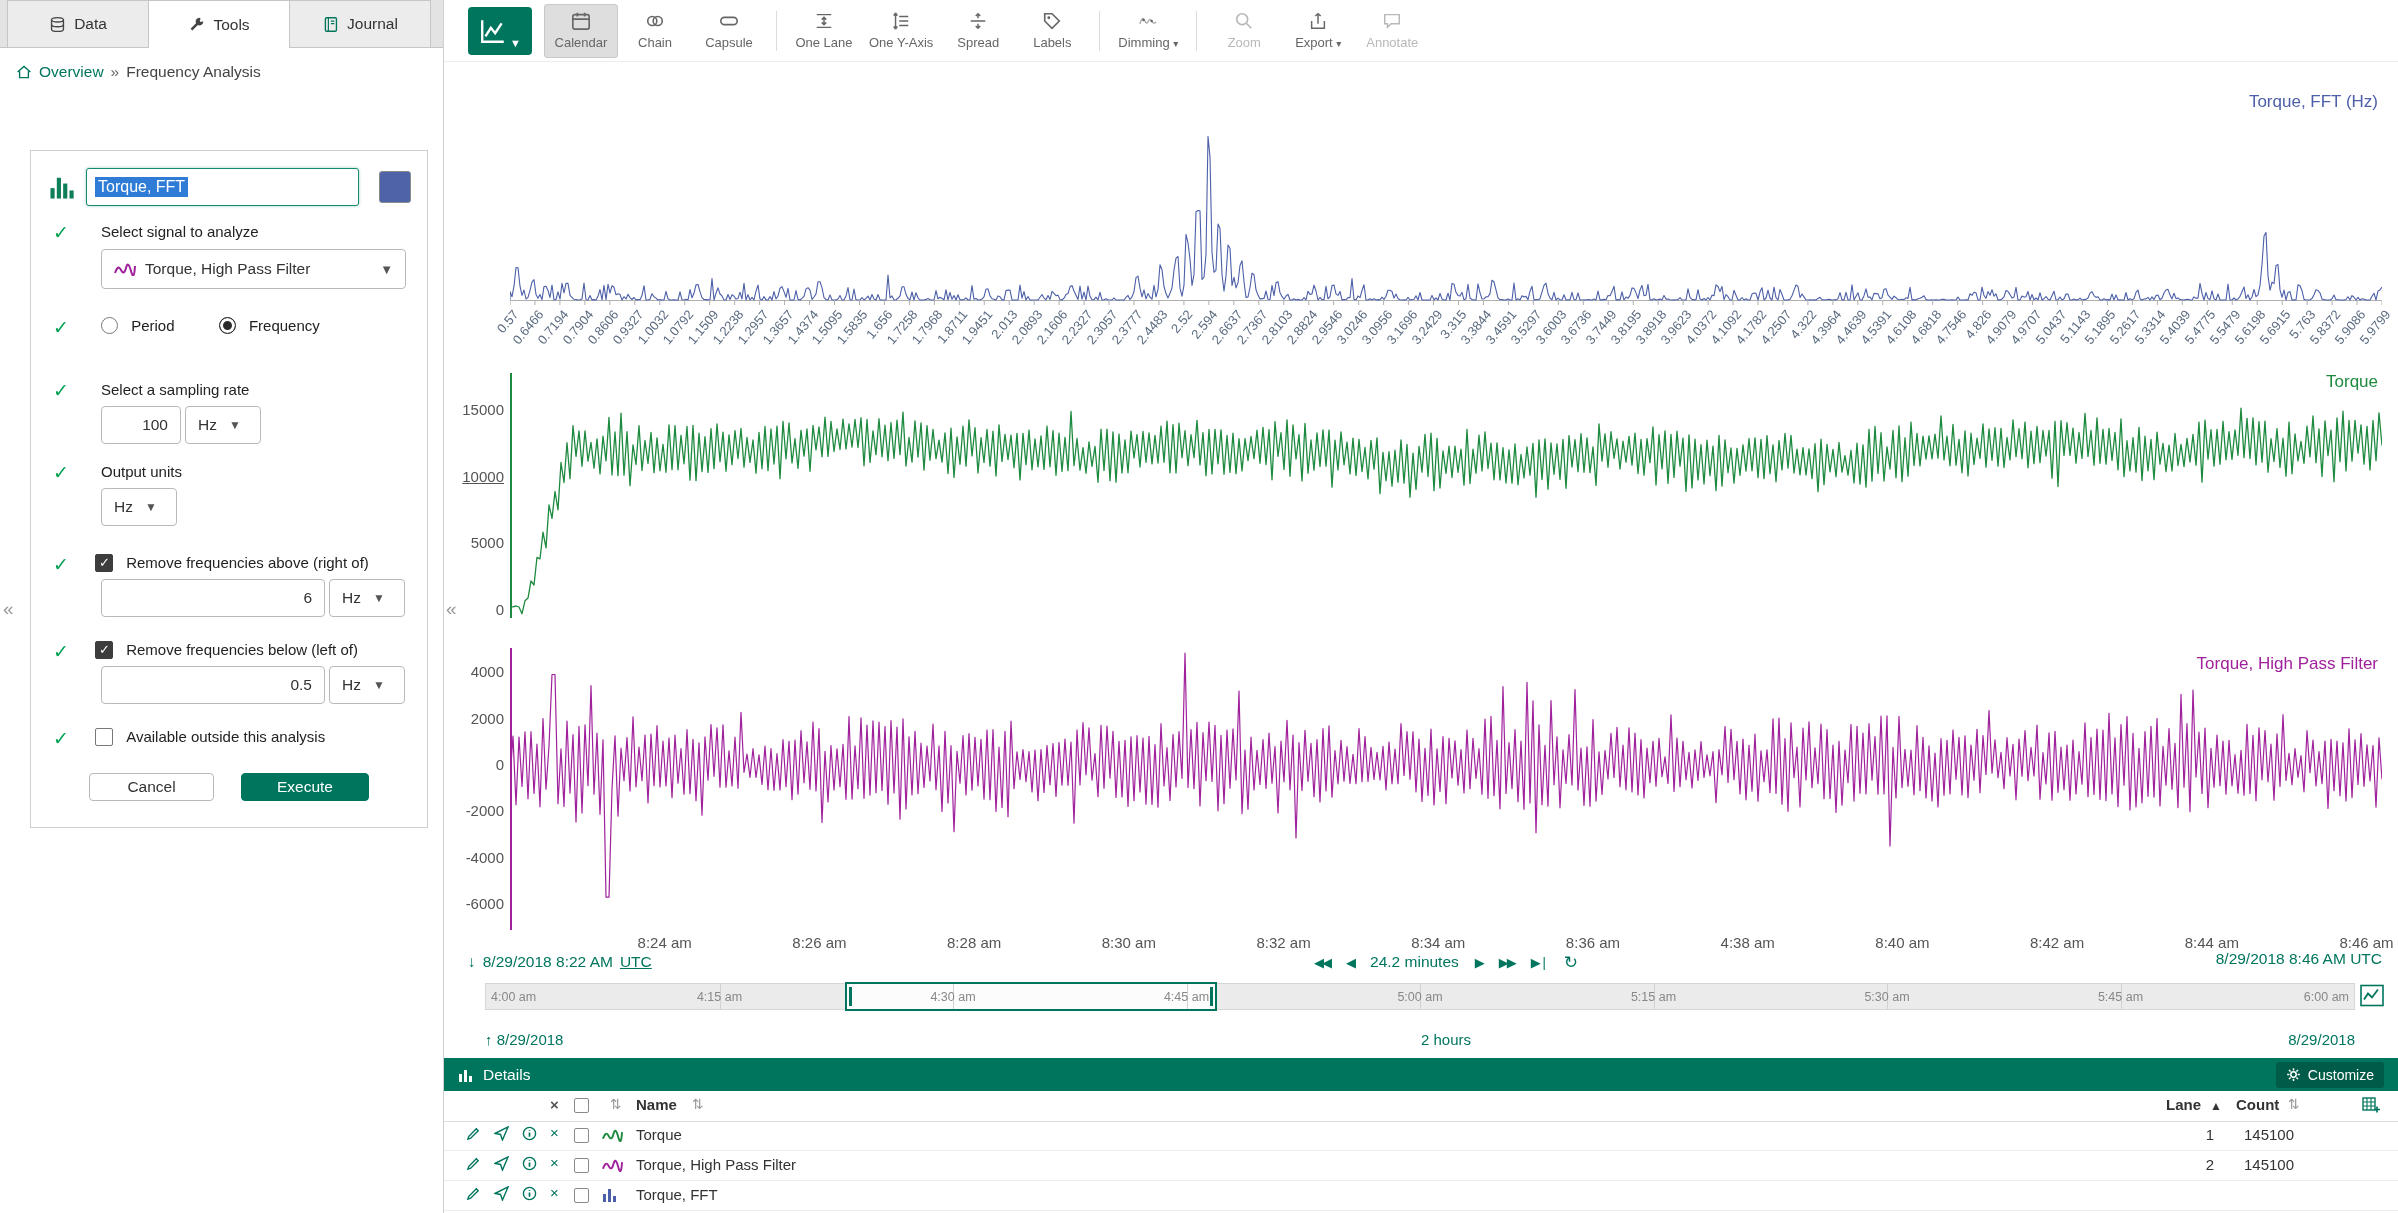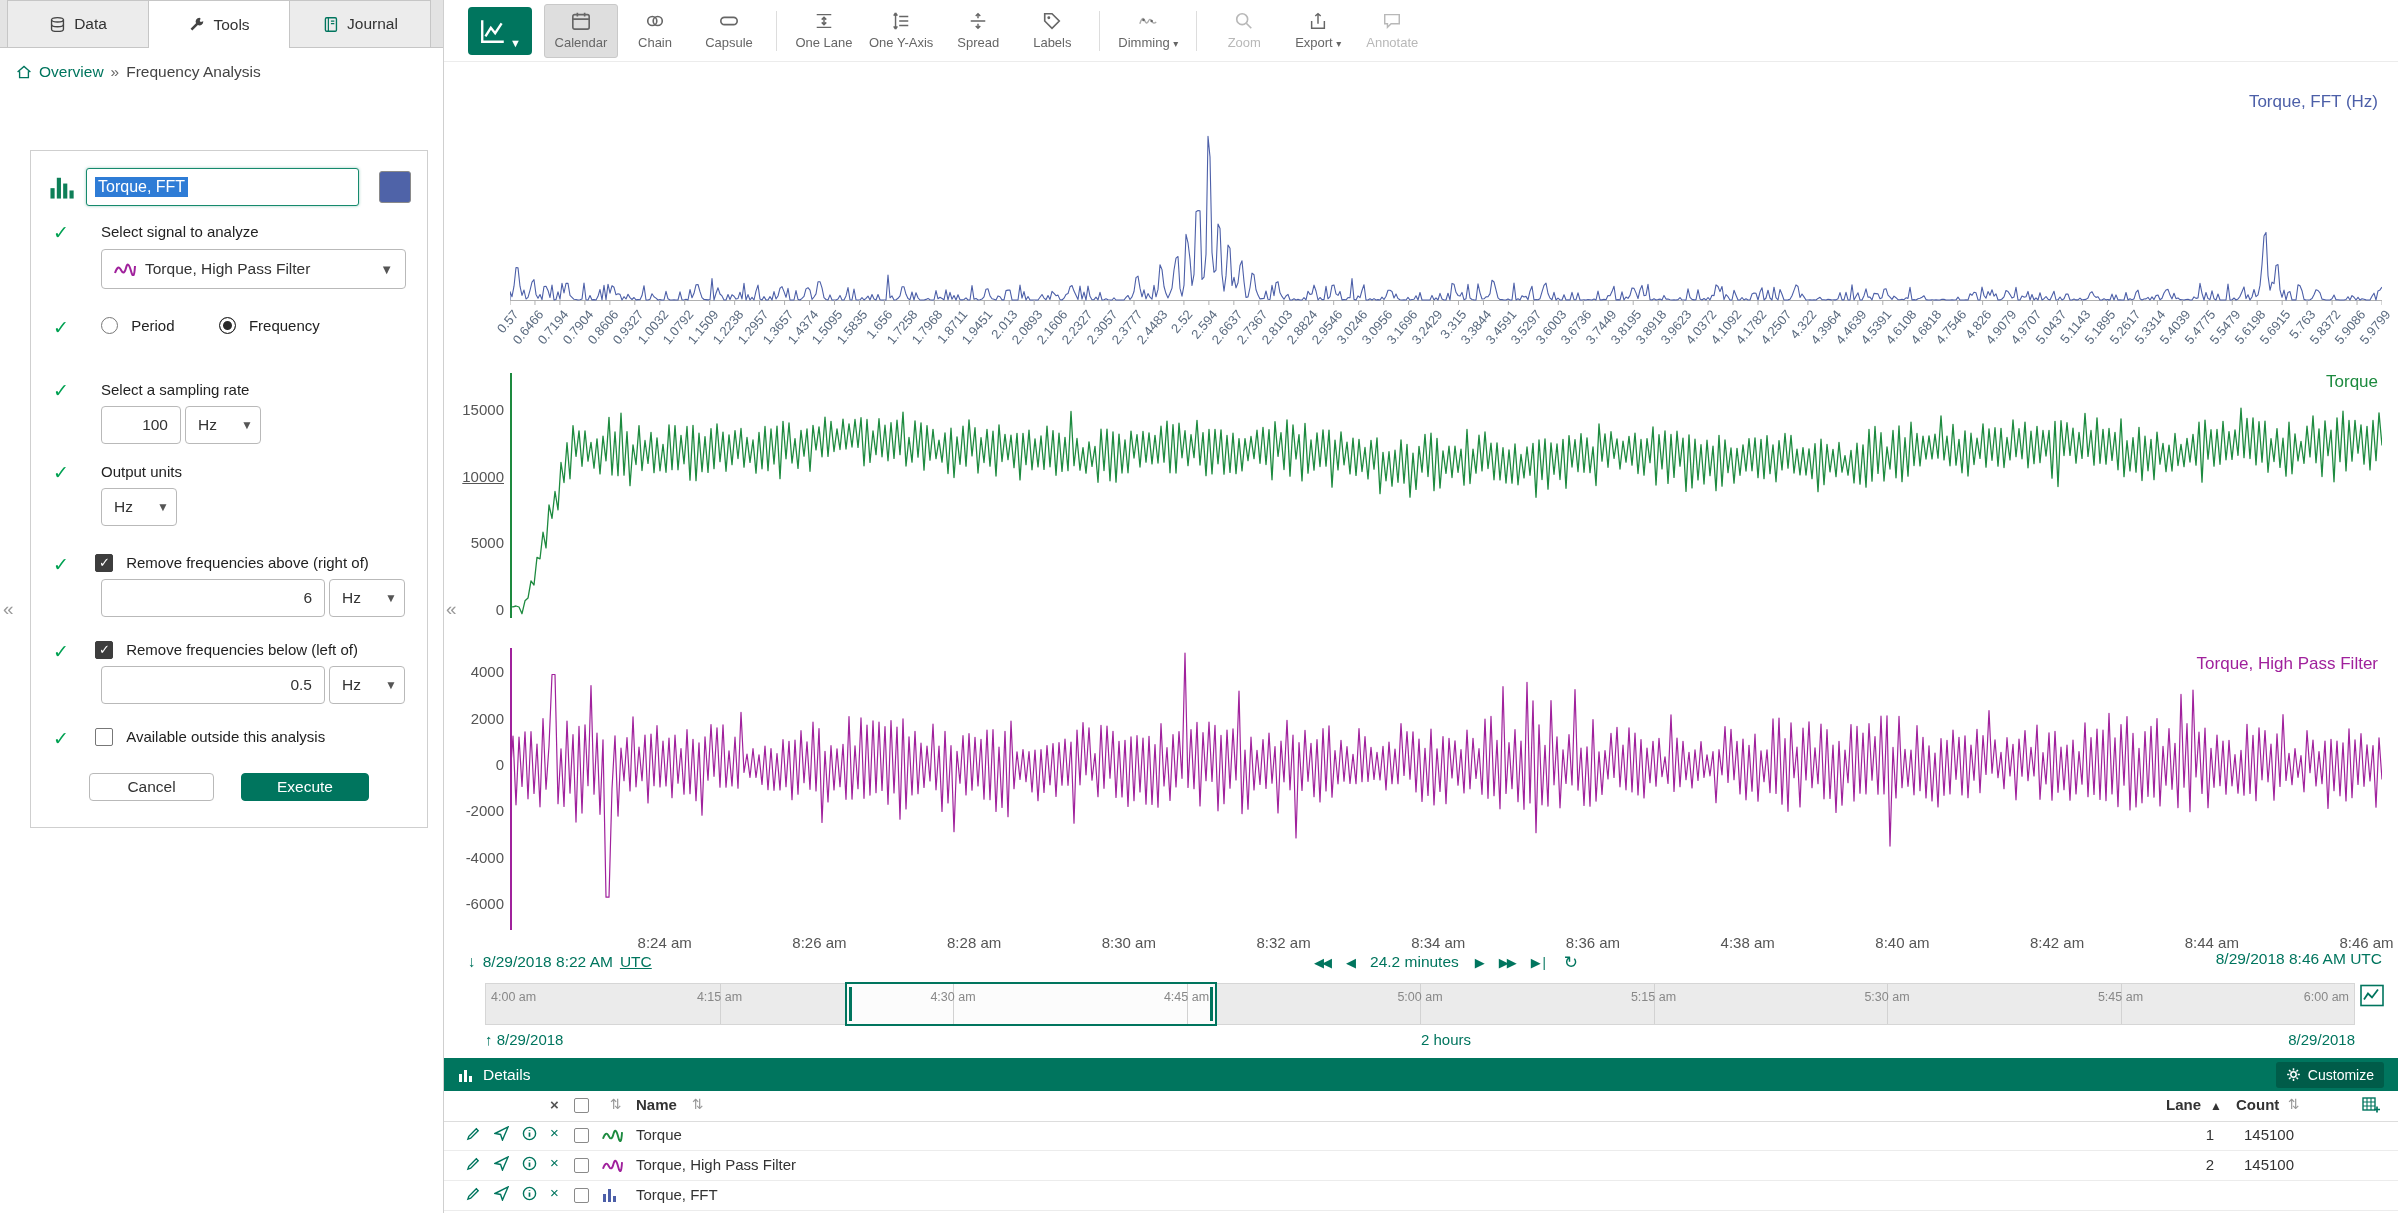--- a/index.html
+++ b/index.html
@@ -25,21 +25,21 @@
   .name-input .sel{background:#2e7cd6;color:#fff;padding:1px 3px;}
   .swatch{width:30px;height:30px;border:1px solid #8a8a8a;border-radius:3px;margin-left:20px;cursor:pointer;}
   .tick{position:absolute;left:22px;color:#00a152;font-size:19px;font-weight:bold;}
   .flabel{position:absolute;font-size:15px;color:#222;}
   .fselect{position:absolute;height:40px;border:1px solid #b9b9b9;border-radius:4px;background:#fff;display:flex;align-items:center;
            gap:9px;padding:0 12px;font-size:15.5px;color:#333;cursor:pointer;box-sizing:border-box;}
   .fselect .caret{margin-left:auto;color:#555;font-size:13px;}
   .num{position:absolute;height:38px;border:1px solid #b9b9b9;border-radius:4px;background:#fff;display:flex;align-items:center;
        justify-content:flex-end;padding:0 12px;font-size:15.5px;color:#333;box-sizing:border-box;}
   .unit{position:absolute;height:38px;border:1px solid #b9b9b9;border-radius:4px;background:#fff;display:flex;align-items:center;
-        gap:24px;padding:0 10px 0 12px;font-size:15.5px;color:#333;box-sizing:border-box;cursor:pointer;}
+        gap:12px;padding:0 10px 0 12px;font-size:15.5px;color:#333;box-sizing:border-box;cursor:pointer;}
   .unit .caret{color:#555;font-size:12px;}
   .rad{width:17px;height:17px;border:1.5px solid #777;border-radius:50%;display:inline-block;background:#fff;box-sizing:border-box;vertical-align:-3px;}
   .rad.on{border-color:#2b2b2b;background:#2b2b2b;box-shadow:inset 0 0 0 3px #fff;}
   .cbx{width:18px;height:18px;border:1.5px solid #777;border-radius:2px;display:inline-block;background:#fff;box-sizing:border-box;vertical-align:-4px;position:relative;}
   .cbx.on{background:#3d3d3d;border-color:#3d3d3d;}
   .cbx.on::after{content:"✓";color:#fff;font-size:13px;position:absolute;left:3px;top:0px;}
   .btn{position:absolute;height:28px;border-radius:4px;font-size:15.5px;display:flex;align-items:center;justify-content:center;cursor:pointer;box-sizing:border-box;}
   .btn-cancel{left:58px;top:622px;width:125px;background:#fff;border:1px solid #b9b9b9;color:#333;}
   .btn-exec{left:210px;top:622px;width:128px;background:#00755e;border:1px solid #00755e;color:#fff;}
   .derived{position:absolute;left:8px;bottom:5px;width:427px;height:48px;border:1px solid #cfcfcf;border-radius:3px;box-sizing:border-box;padding:5px 12px;cursor:pointer;}
@@ -63,21 +63,21 @@
   .chart-label{position:absolute;right:20px;font-size:17px;}
   .yt{position:absolute;left:2px;width:58px;text-align:right;font-size:15px;color:#555;}
   .tt{position:absolute;top:934px;transform:translateX(-50%);font-size:15px;color:#555;white-space:nowrap;}
   .ft{position:absolute;top:307px;width:74px;text-align:right;font-size:13px;color:#5b6b80;transform:rotate(-50deg);transform-origin:100% 0;white-space:nowrap;}
   .range-row{position:absolute;top:950px;height:24px;font-size:15.5px;color:#00755e;}
   .range-left{left:24px;display:flex;gap:7px;align-items:center;}
   .range-center{left:1002px;transform:translateX(-50%);display:flex;gap:16px;align-items:center;}
   .range-right{right:16px;}
   .nav-glyph{font-size:13px;cursor:pointer;letter-spacing:-2px;}
   .u{text-decoration:underline;cursor:pointer;}
-  .scrub-track{position:absolute;left:41px;top:983px;width:1870px;height:42px;background:#ebebeb;border:1px solid #d6d6d6;box-sizing:border-box;}
+  .scrub-track{position:absolute;left:41px;top:983px;width:1870px;height:27px;background:#ebebeb;border:1px solid #d6d6d6;box-sizing:border-box;}
   .st{position:absolute;top:6px;font-size:12.5px;color:#888;white-space:nowrap;}
   .stick{position:absolute;top:0;bottom:0;width:1px;background:#d2d2d2;}
   .scrub-sel{position:absolute;left:359px;width:372px;top:-2px;bottom:-2px;border:2px solid #00755e;background:rgba(255,255,255,.85);box-sizing:border-box;cursor:grab;}
   .scrub-sel .h{position:absolute;top:3px;bottom:3px;width:3px;background:#00755e;}
   .scrub-sel .h.l{left:2px}.scrub-sel .h.r{right:2px}
   .minimap-btn{position:absolute;right:14px;top:984px;cursor:pointer;}
   .date-row{position:absolute;top:1031px;font-size:15px;color:#00755e;}
   .details-bar{position:absolute;left:0;right:0;top:1058px;height:33px;background:#00755e;color:#fff;display:flex;align-items:center;gap:9px;padding:0 14px;box-sizing:border-box;}
   .details-bar .dtitle{font-size:15.5px;}
   .customize{margin-left:auto;background:#005c49;border-radius:3px;padding:5px 10px;display:flex;align-items:center;gap:7px;font-size:14px;cursor:pointer;}

